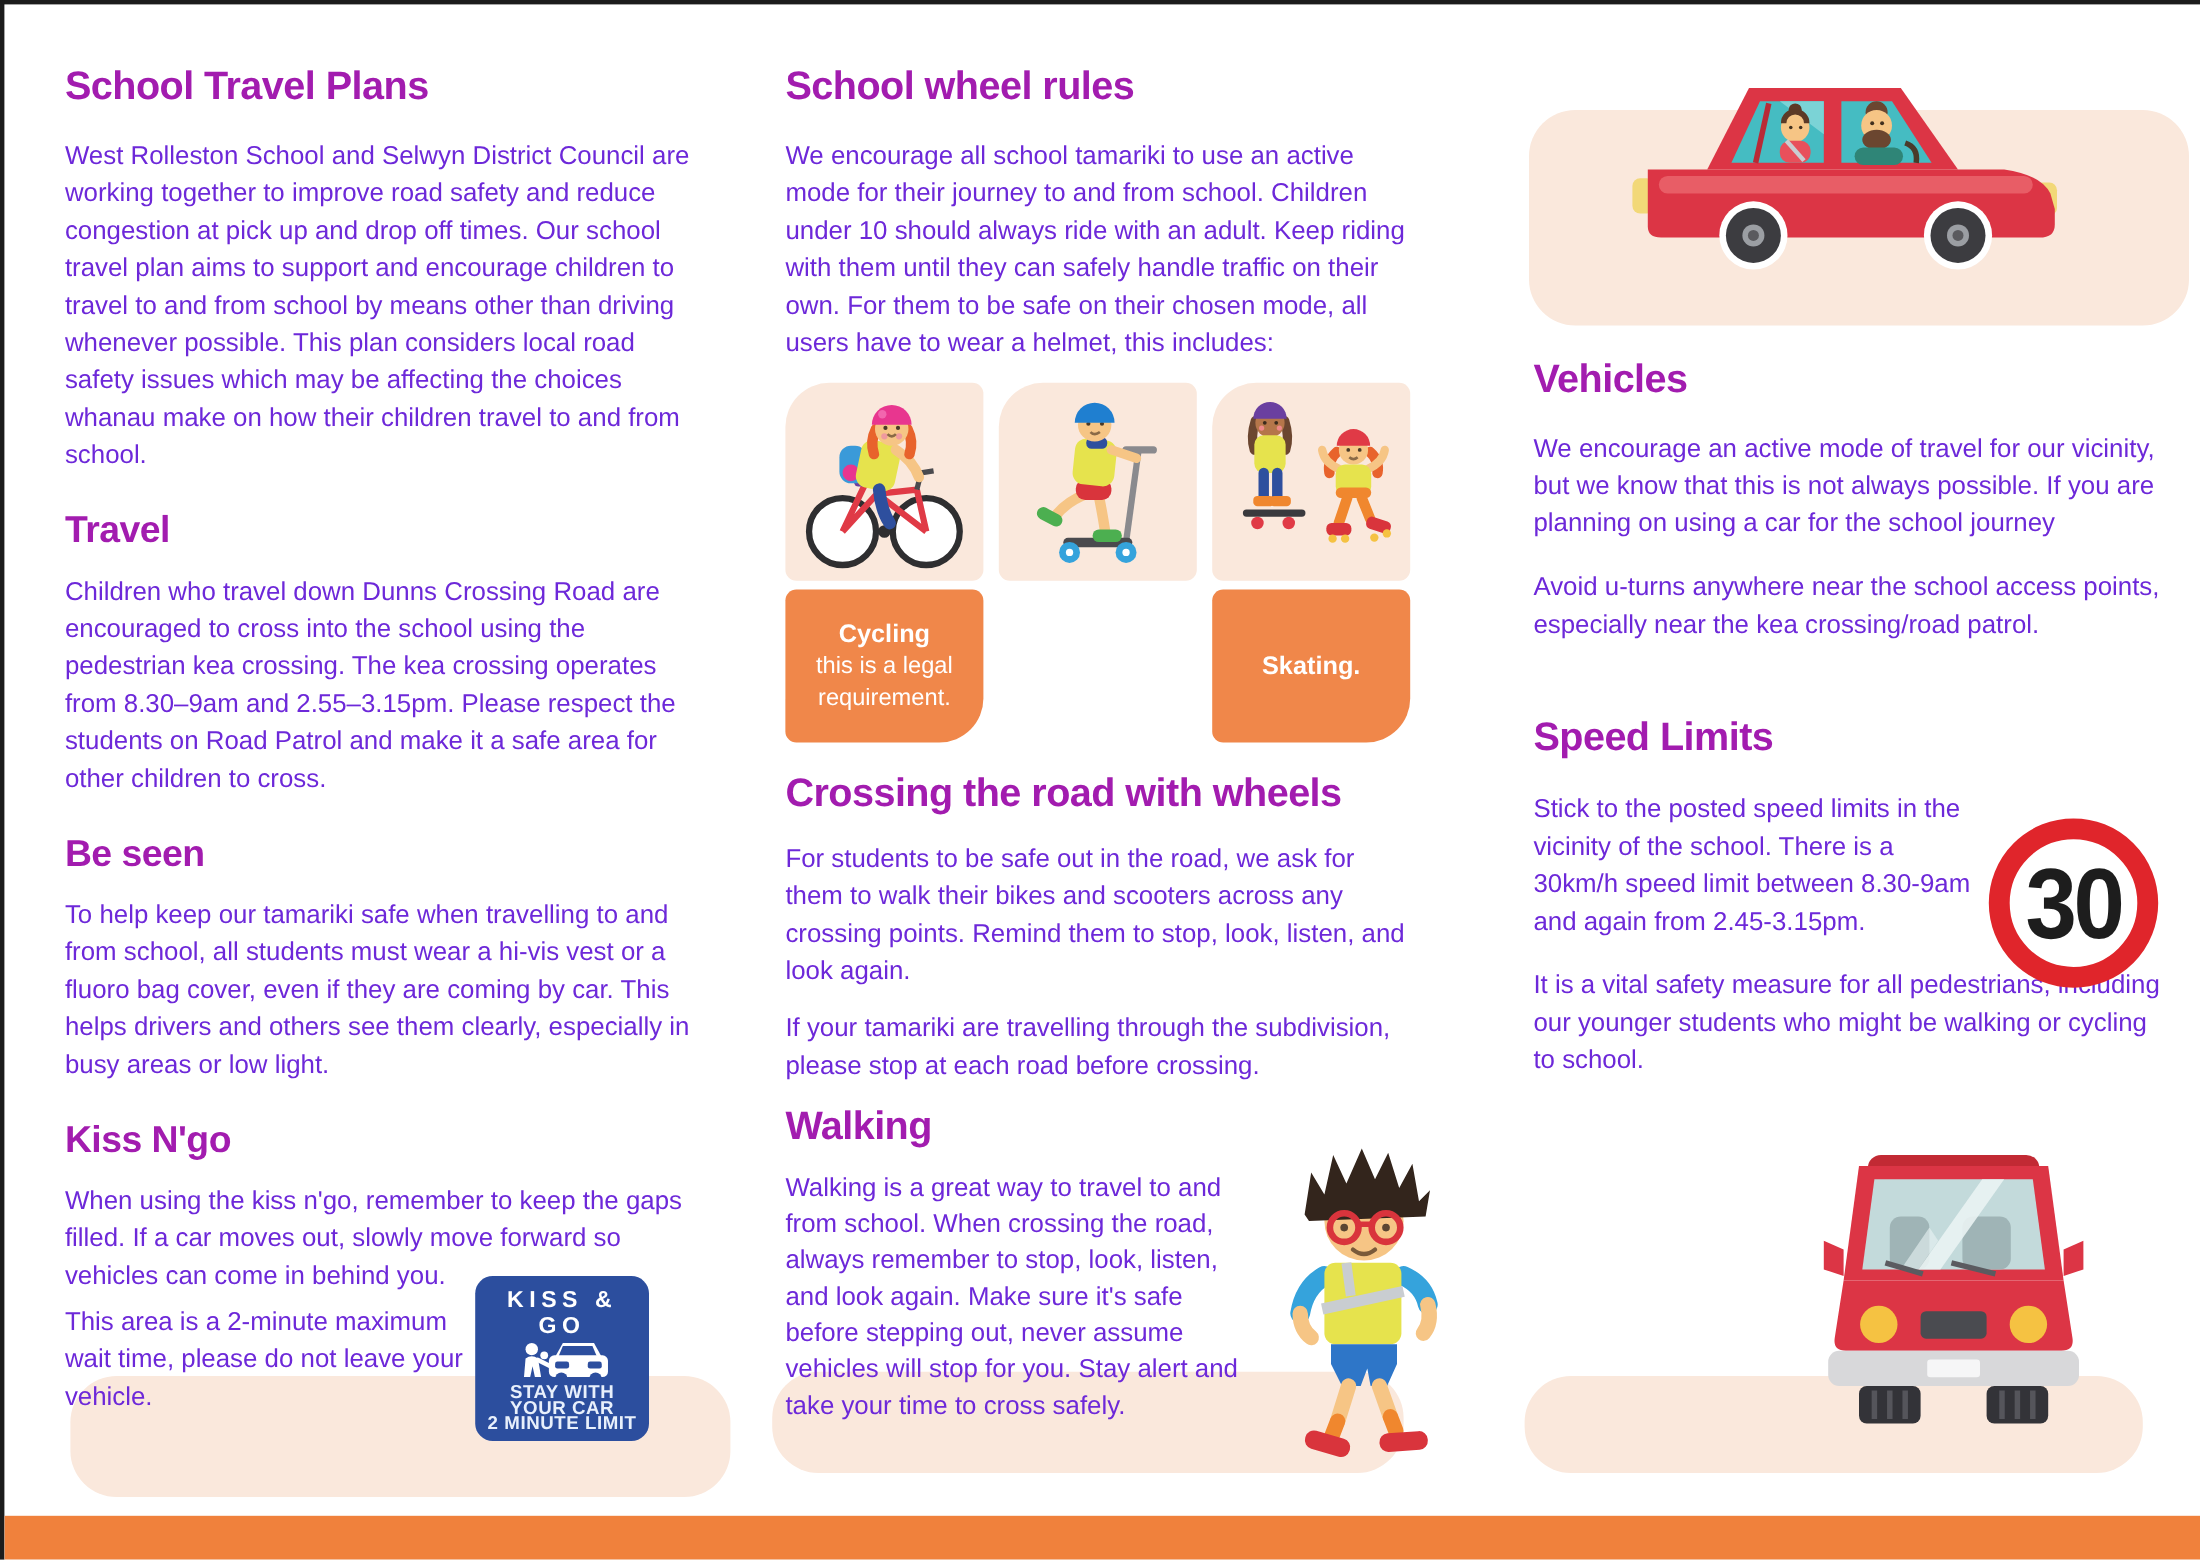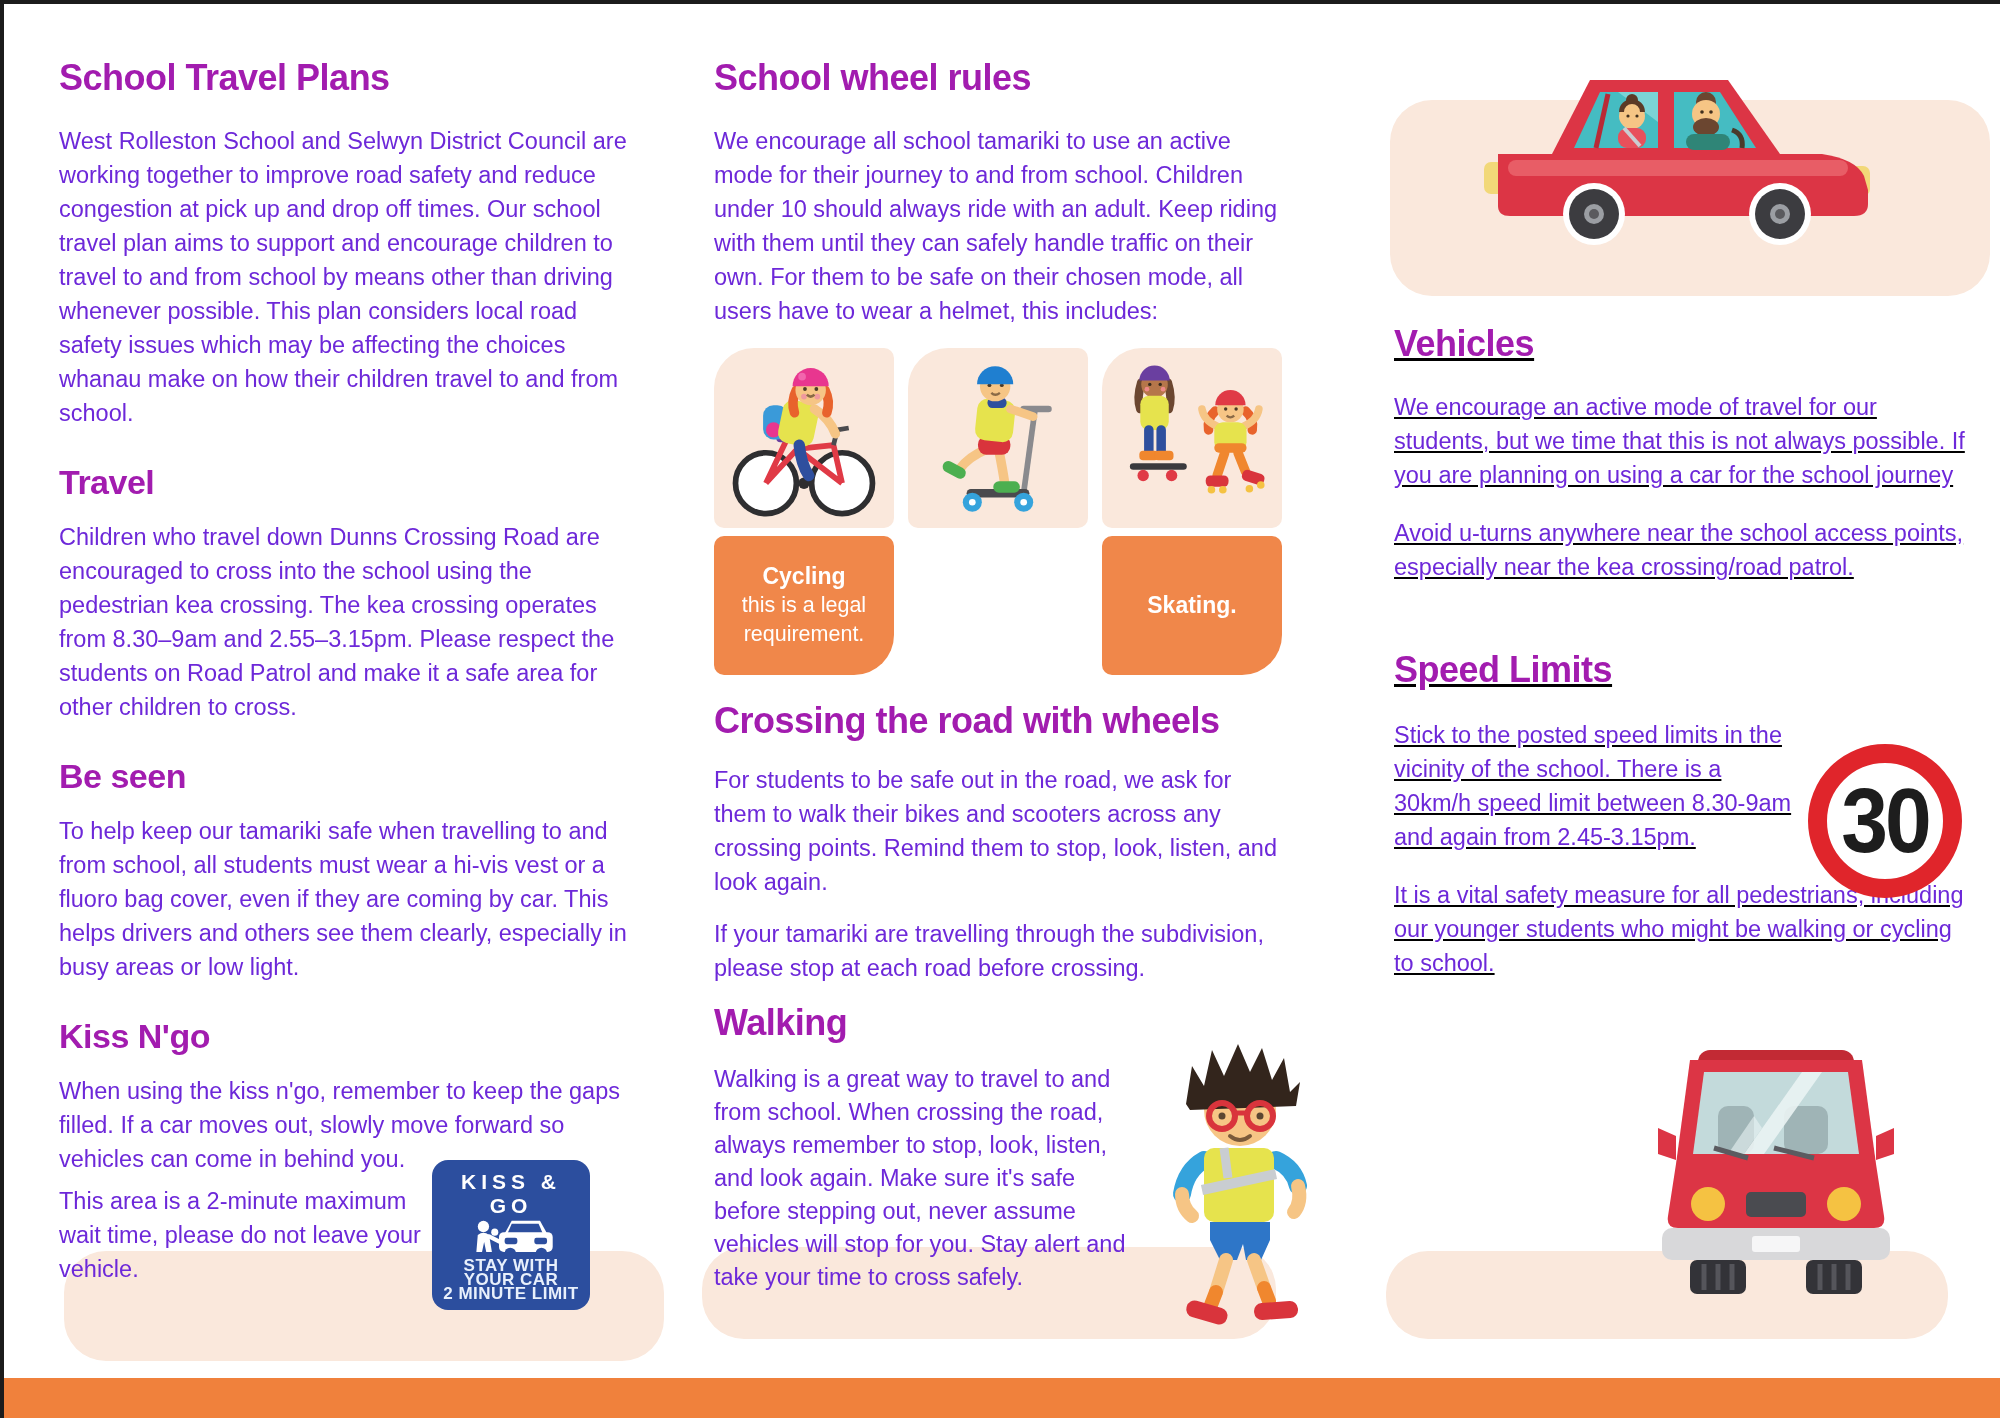--- a/index.html
+++ b/index.html
@@ -13,21 +13,21 @@
   .peach{position:absolute; background:#FAE8DC; border-radius:42px;}
   .peach-top-right{left:1386px; top:96px; width:600px; height:196px;}
   .peach-bottom-left{left:60px; top:1247px; width:600px; height:110px;}
   .peach-bottom-mid{left:698px; top:1243px; width:574px; height:92px;}
   .peach-bottom-right{left:1382px; top:1247px; width:562px; height:88px;}
   .bottom-bar{position:absolute; left:0; right:0; bottom:0; height:40px; background:#F0813C;}
 
   .col{position:absolute; top:52px;}
   .col-left{left:55px; width:568px;}
   .col-mid{left:710px; width:568px;}
-  .col-right{left:1390px; top:0; width:572px;text-decoration:underline;}
+  .col-right{left:1390px; top:0; width:572px;}
 
   h1,h2{font-weight:bold; color:#a21caf; margin:0; letter-spacing:-0.5px;}
   h1{font-size:36px; line-height:44px; margin-bottom:24px;}
   h2{font-size:34px; line-height:40px; margin:32px 0 18px;}
   p{font-size:23.5px; line-height:34px; color:#6d28d9; margin:0 0 24px;}
   .narrow-kiss{width:372px; margin-bottom:0;}
   .narrow-walk{width:424px;}
   .narrow-speed{width:398px;}
   .spacer-car{height:318px;}
 
@@ -239,21 +239,21 @@
     <path d="M62,252 l-5,13" stroke="#F0872E" stroke-width="14" stroke-linecap="round"></path>
     <rect x="32" y="264" width="42" height="17" rx="8" fill="#D9343C" transform="rotate(16 53 272)"></rect>
     <path d="M100,220 l10,28" stroke="#F6C585" stroke-width="14" stroke-linecap="round"></path>
     <path d="M110,248 l5,13" stroke="#F0872E" stroke-width="14" stroke-linecap="round"></path>
     <rect x="100" y="262" width="44" height="17" rx="8" fill="#D9343C" transform="rotate(-4 122 270)"></rect>
   </svg>
 
   <section class="col col-right">
     <div class="spacer-car"></div>
     <h1>Vehicles</h1>
-    <p>We encourage an active mode of travel for our students, but we time that this is not always possible. If you are planning on using a car for the school journey</p>
+    <p>We encourage an active mode of travel for our vicinity, but we know that this is not always possible. If you are planning on using a car for the school journey</p>
     <p style="margin-bottom:0;">Avoid u-turns anywhere near the school access points, especially near the kea crossing/road patrol.</p>
     <h1 style="margin-top:64px; margin-bottom:26px;">Speed Limits</h1>
     <p class="narrow-speed">Stick to the posted speed limits in the vicinity of the school. There is a 30km/h speed limit between 8.30-9am and again from 2.45-3.15pm.</p>
     <p>It is a vital safety measure for all pedestrians, including our younger students who might be walking or cycling to school.</p>
   </section>
 
   <div class="speed-sign">
     <span class="speed-value">30</span>
   </div>
 

